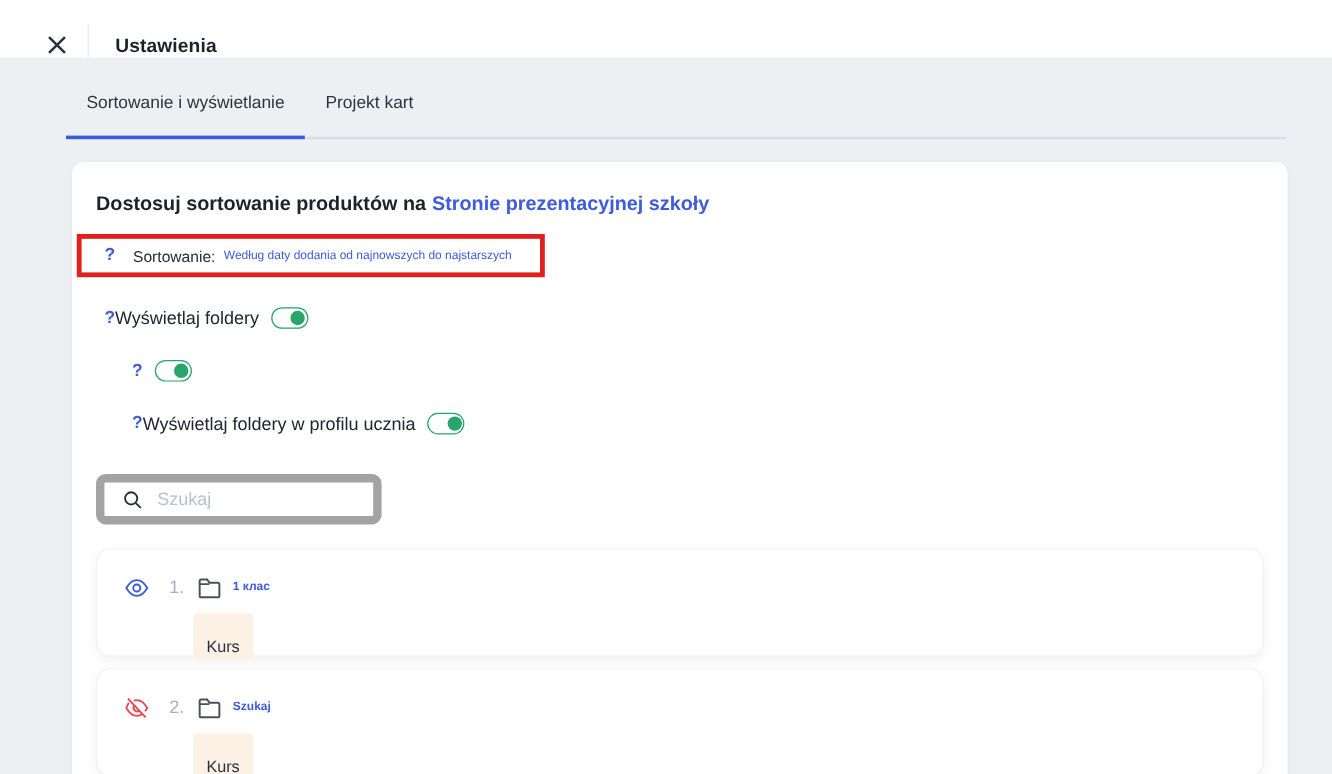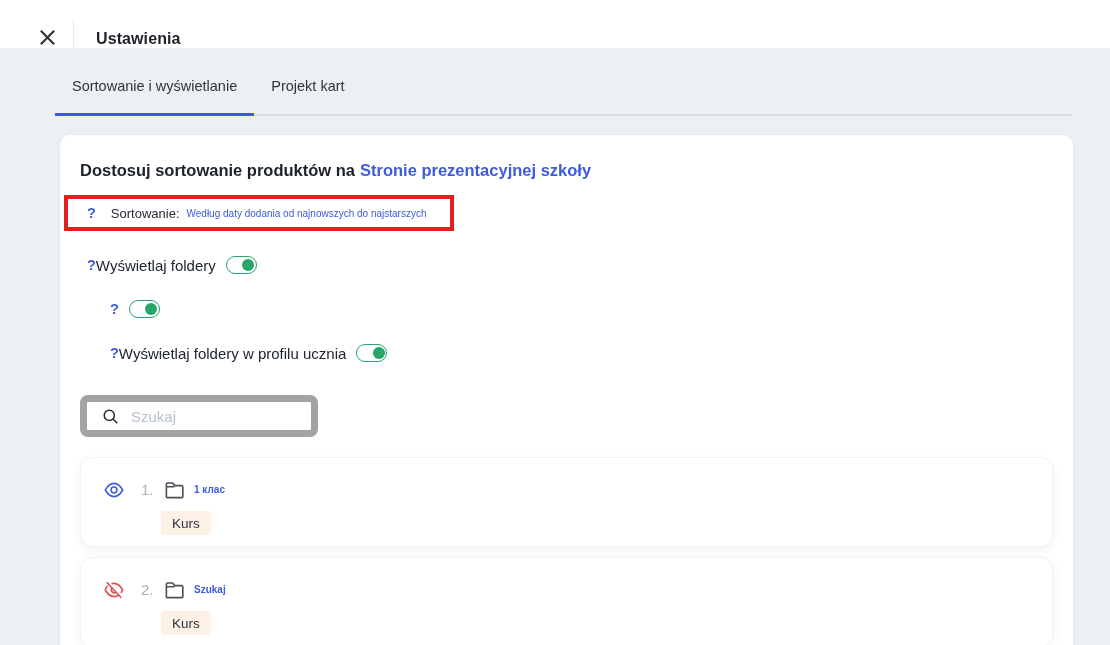--- a/index.html
+++ b/index.html
@@ -55,21 +55,21 @@
   .item-card + .item-card { margin-top:10px; }
   .item-row { display:flex; align-items:center; }
   .vis-icon { width:23px; height:23px; display:flex; align-items:center; justify-content:center; cursor:pointer; flex:0 0 auto; }
   .vis-icon svg { width:22px; height:22px; fill:none; stroke-width:1.7; }
   .vis-icon.visible svg { stroke:#3d5bdb; }
   .vis-icon.hidden svg { stroke:#e5484d; }
   .item-num { margin-left:16px; width:19px; font-size:15px; color:#a9b0bb; }
   .folder-ic { margin-left:4px; width:21px; height:20px; flex:0 0 auto; }
   .folder-ic svg { width:21px; height:20px; stroke:#4b5058; stroke-width:1.7; fill:none; }
   .item-title { margin-left:9px; font-size:10px; font-weight:bold; color:#3d5bdb; cursor:pointer; }
-  .badge { display:inline-block; margin:10px 0 0 59px; padding:5px 11px 4px; background:#fdf0e5;
+  .badge { display:inline-block; margin:10px 0 0 59px; padding:20px 11px 4px; background:#fdf0e5;
            border-radius:4px; font-size:13.5px; color:#2c323d; }
 </style>
 </head>
 <body>
 
 <div class="viewport">
 
   <div class="header">
     <button class="close-btn">
       <span style="display:flex">

